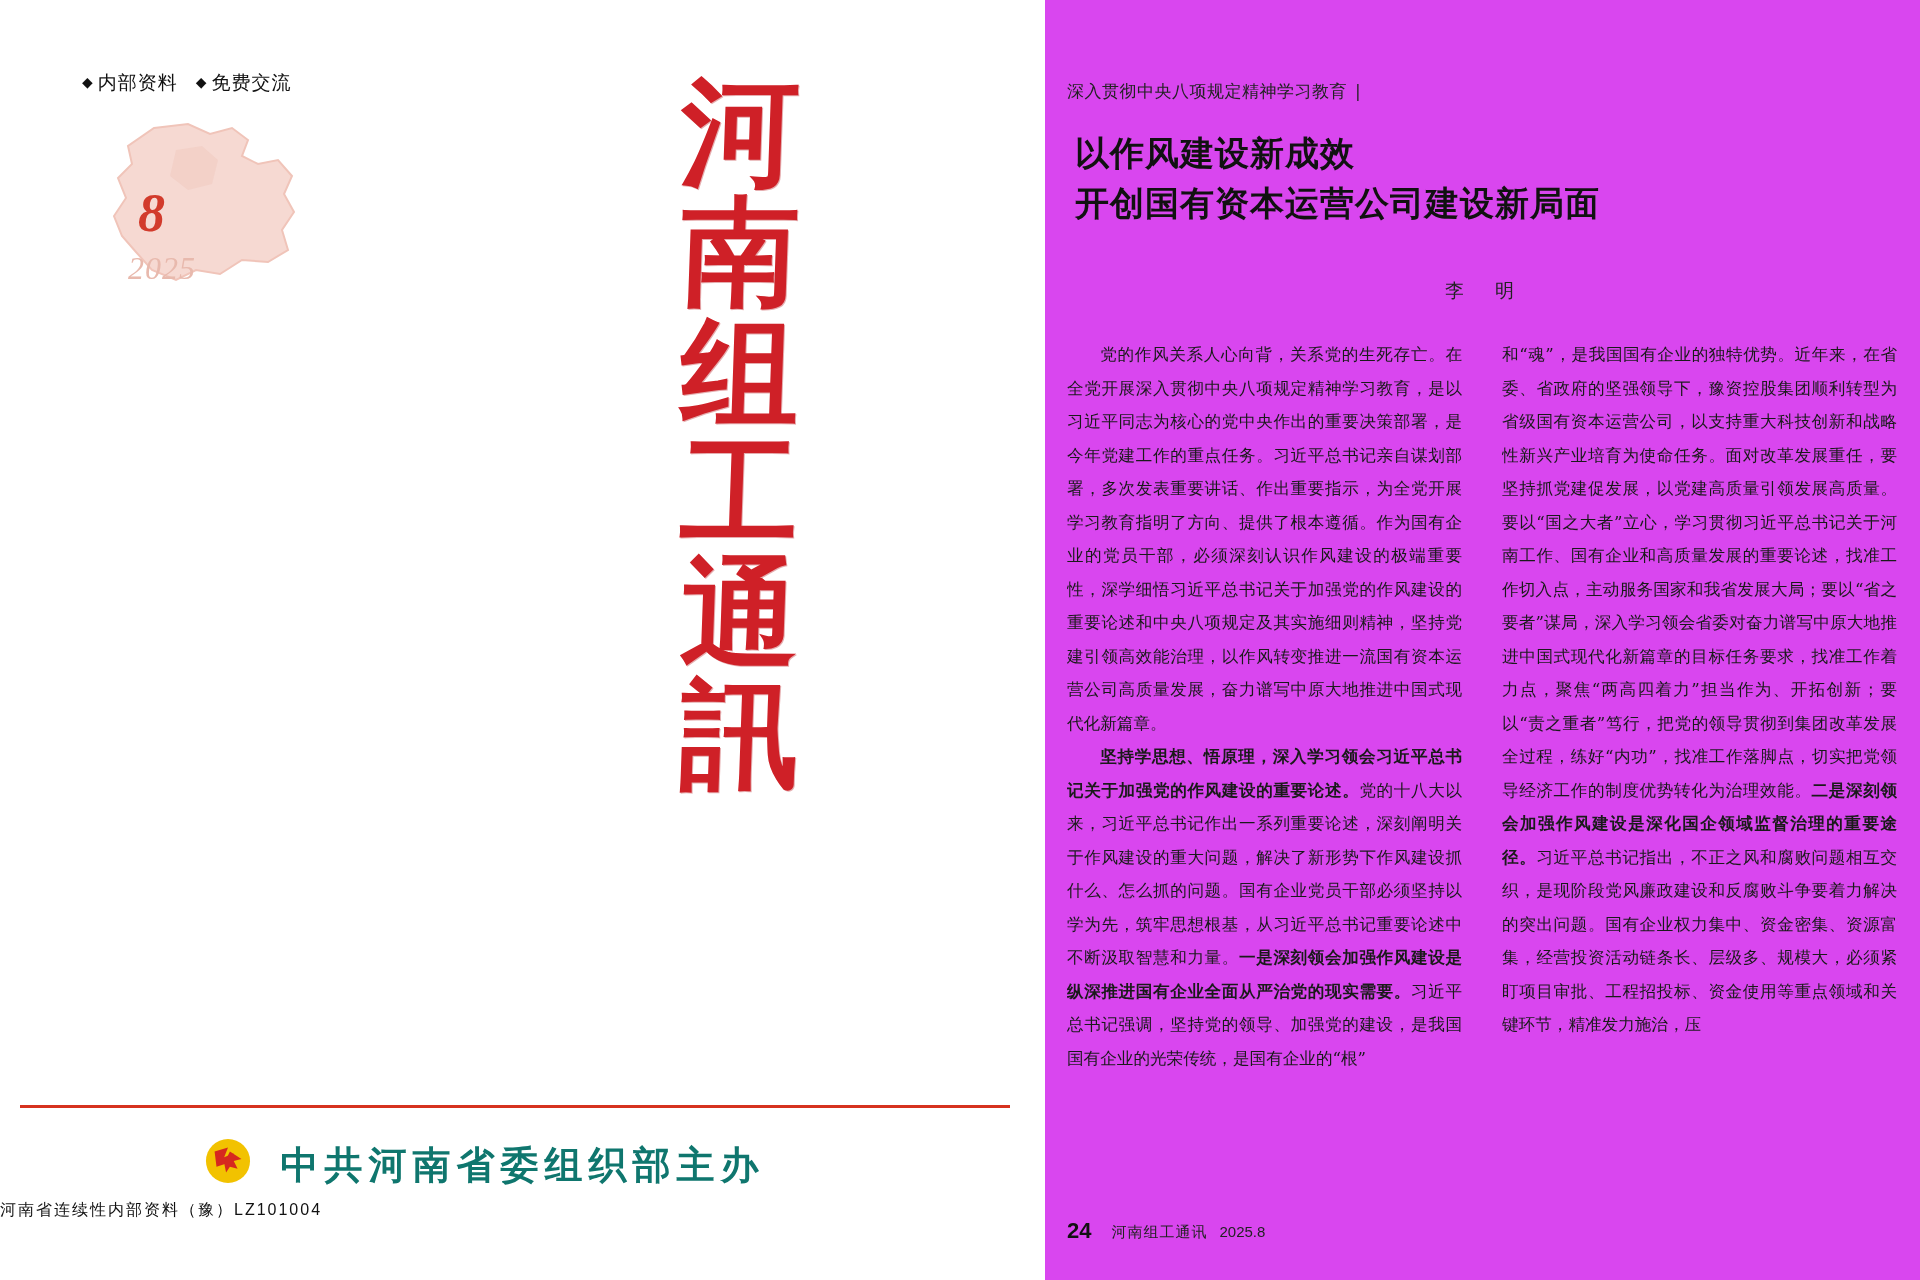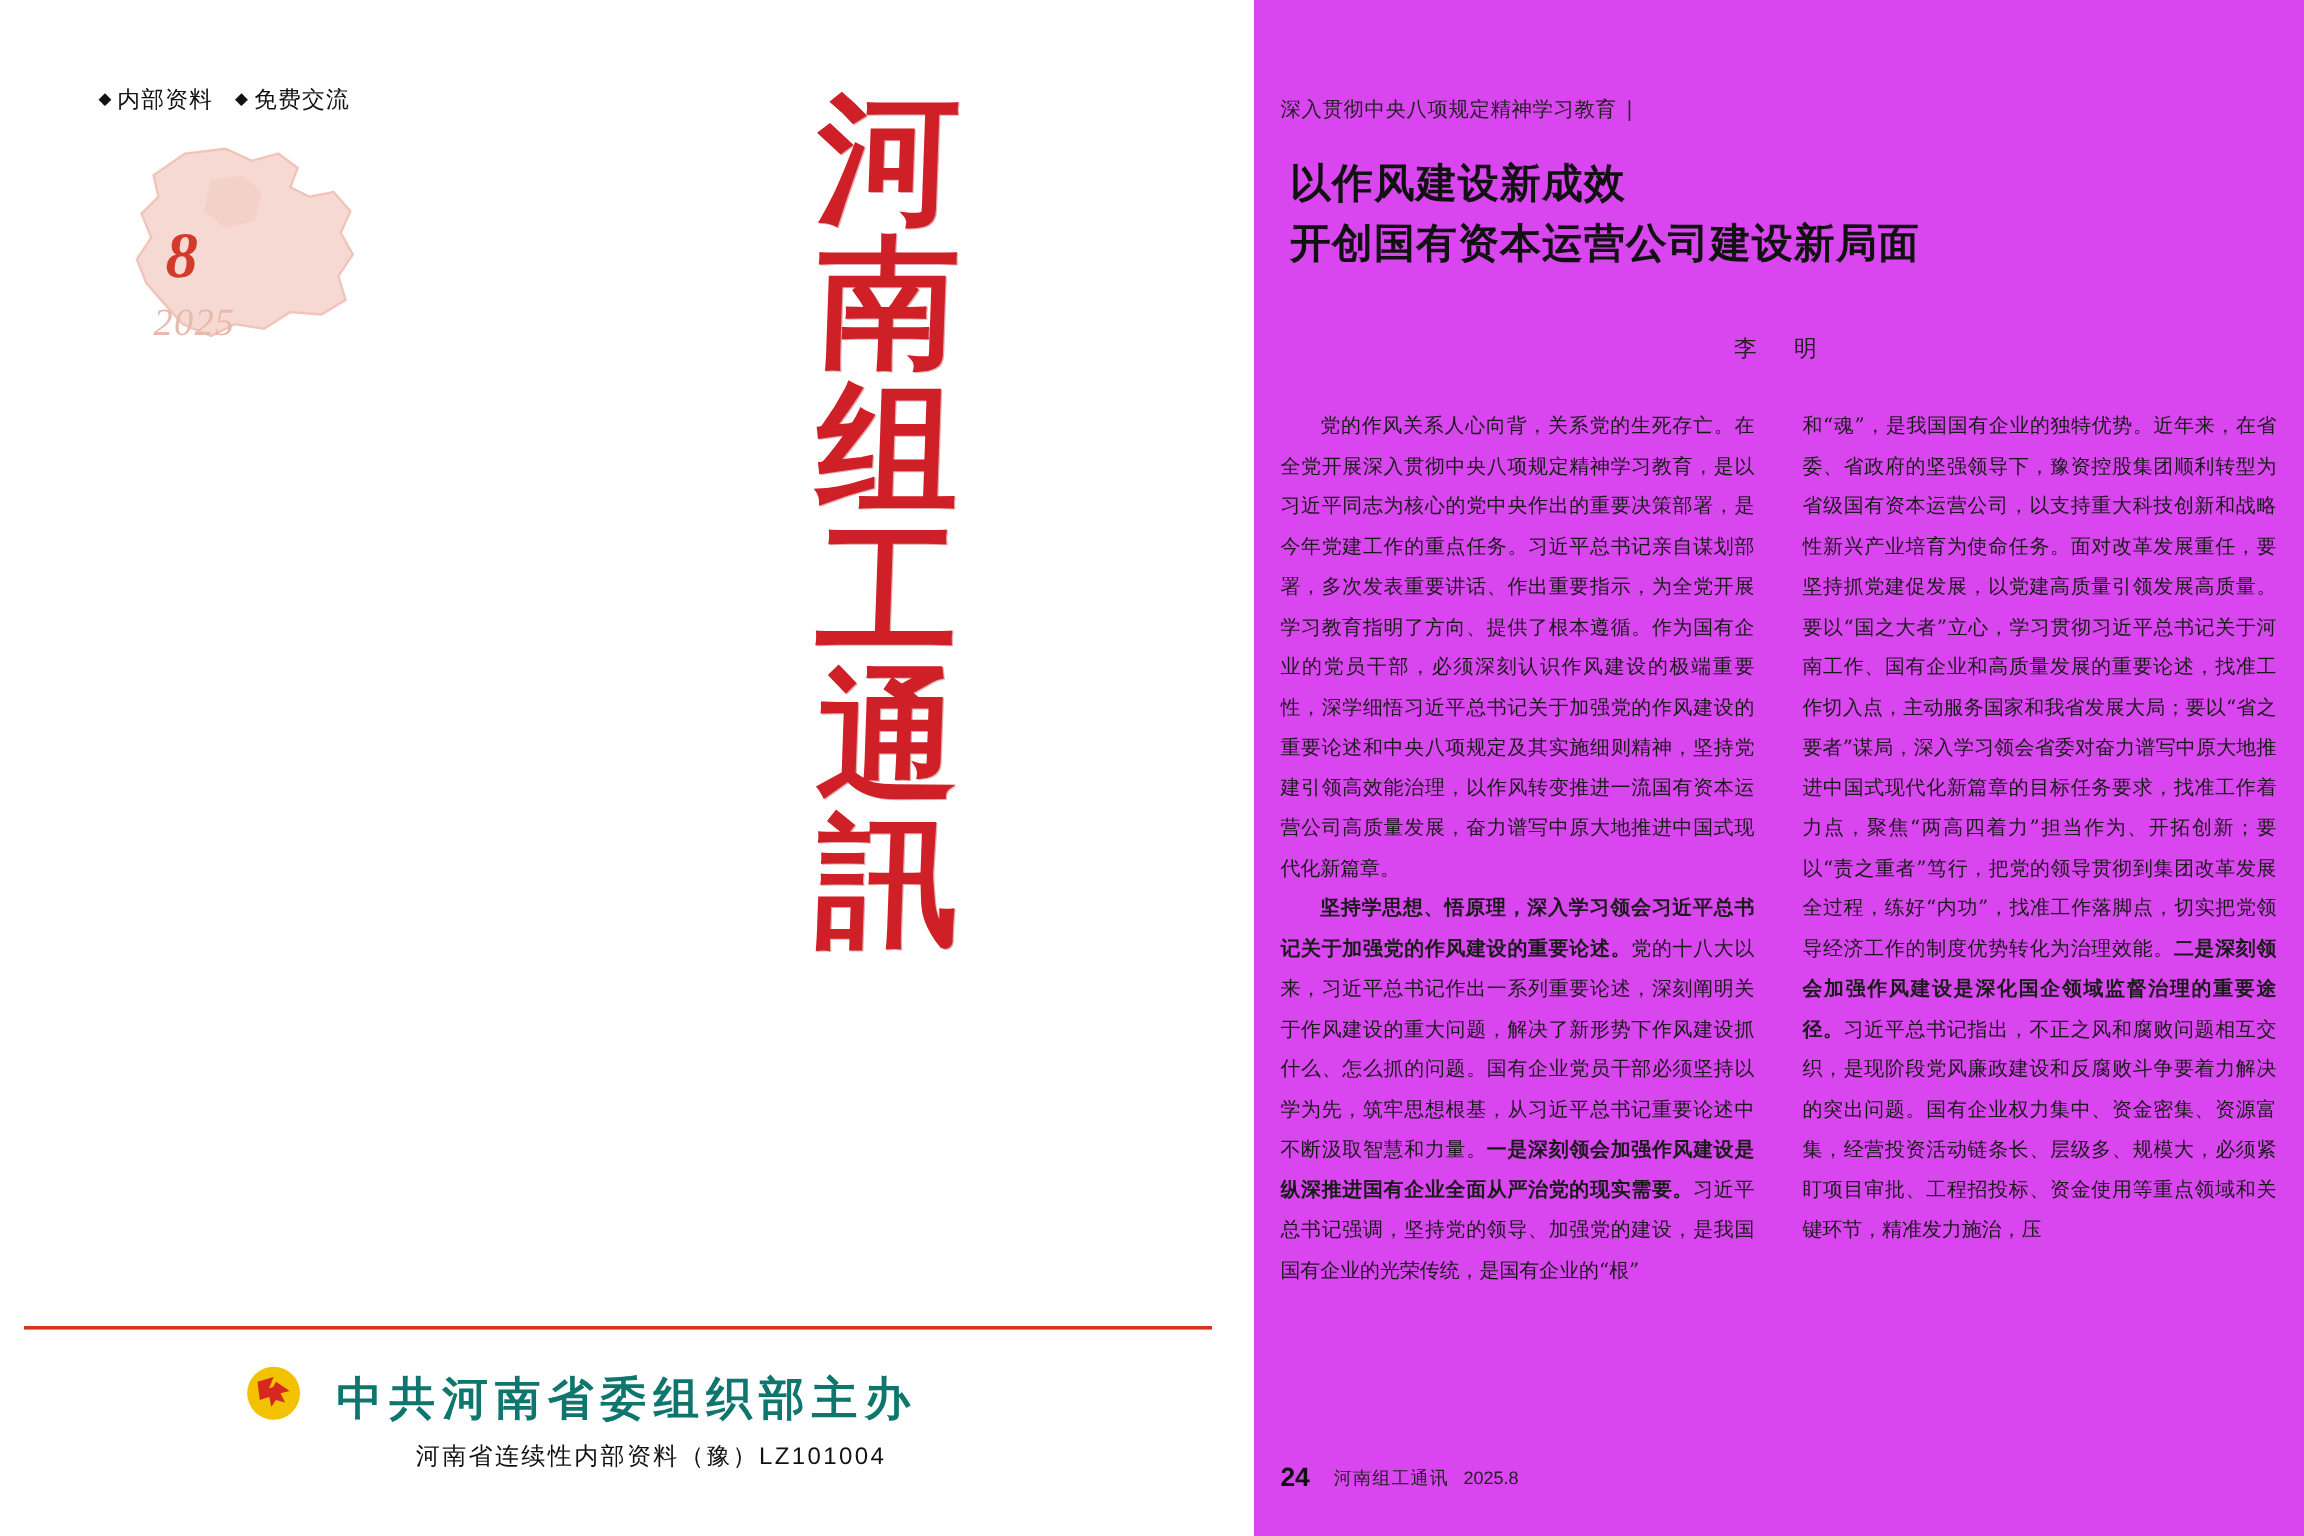--- a/index.html
+++ b/index.html
@@ -131,26 +131,24 @@
     left: 205px;
     top: 1138px;
     width: 46px;
     height: 46px;
   }
   .serial-line {
     position: absolute;
     left: 0;
     top: 1200px;
     width: 1045px;
-    text-align: center;
-    font-size: 20px;
+    font-size: 16px;
     letter-spacing: 2px;
     color: #111;
     font-family: "Liberation Sans", sans-serif;
-    margin-left: 20px;
   }
 
   
   .article {
     position: absolute;
     left: 1045px;
     top: 0;
     width: 875px;
     height: 1280px;
     background: #d946ef;

